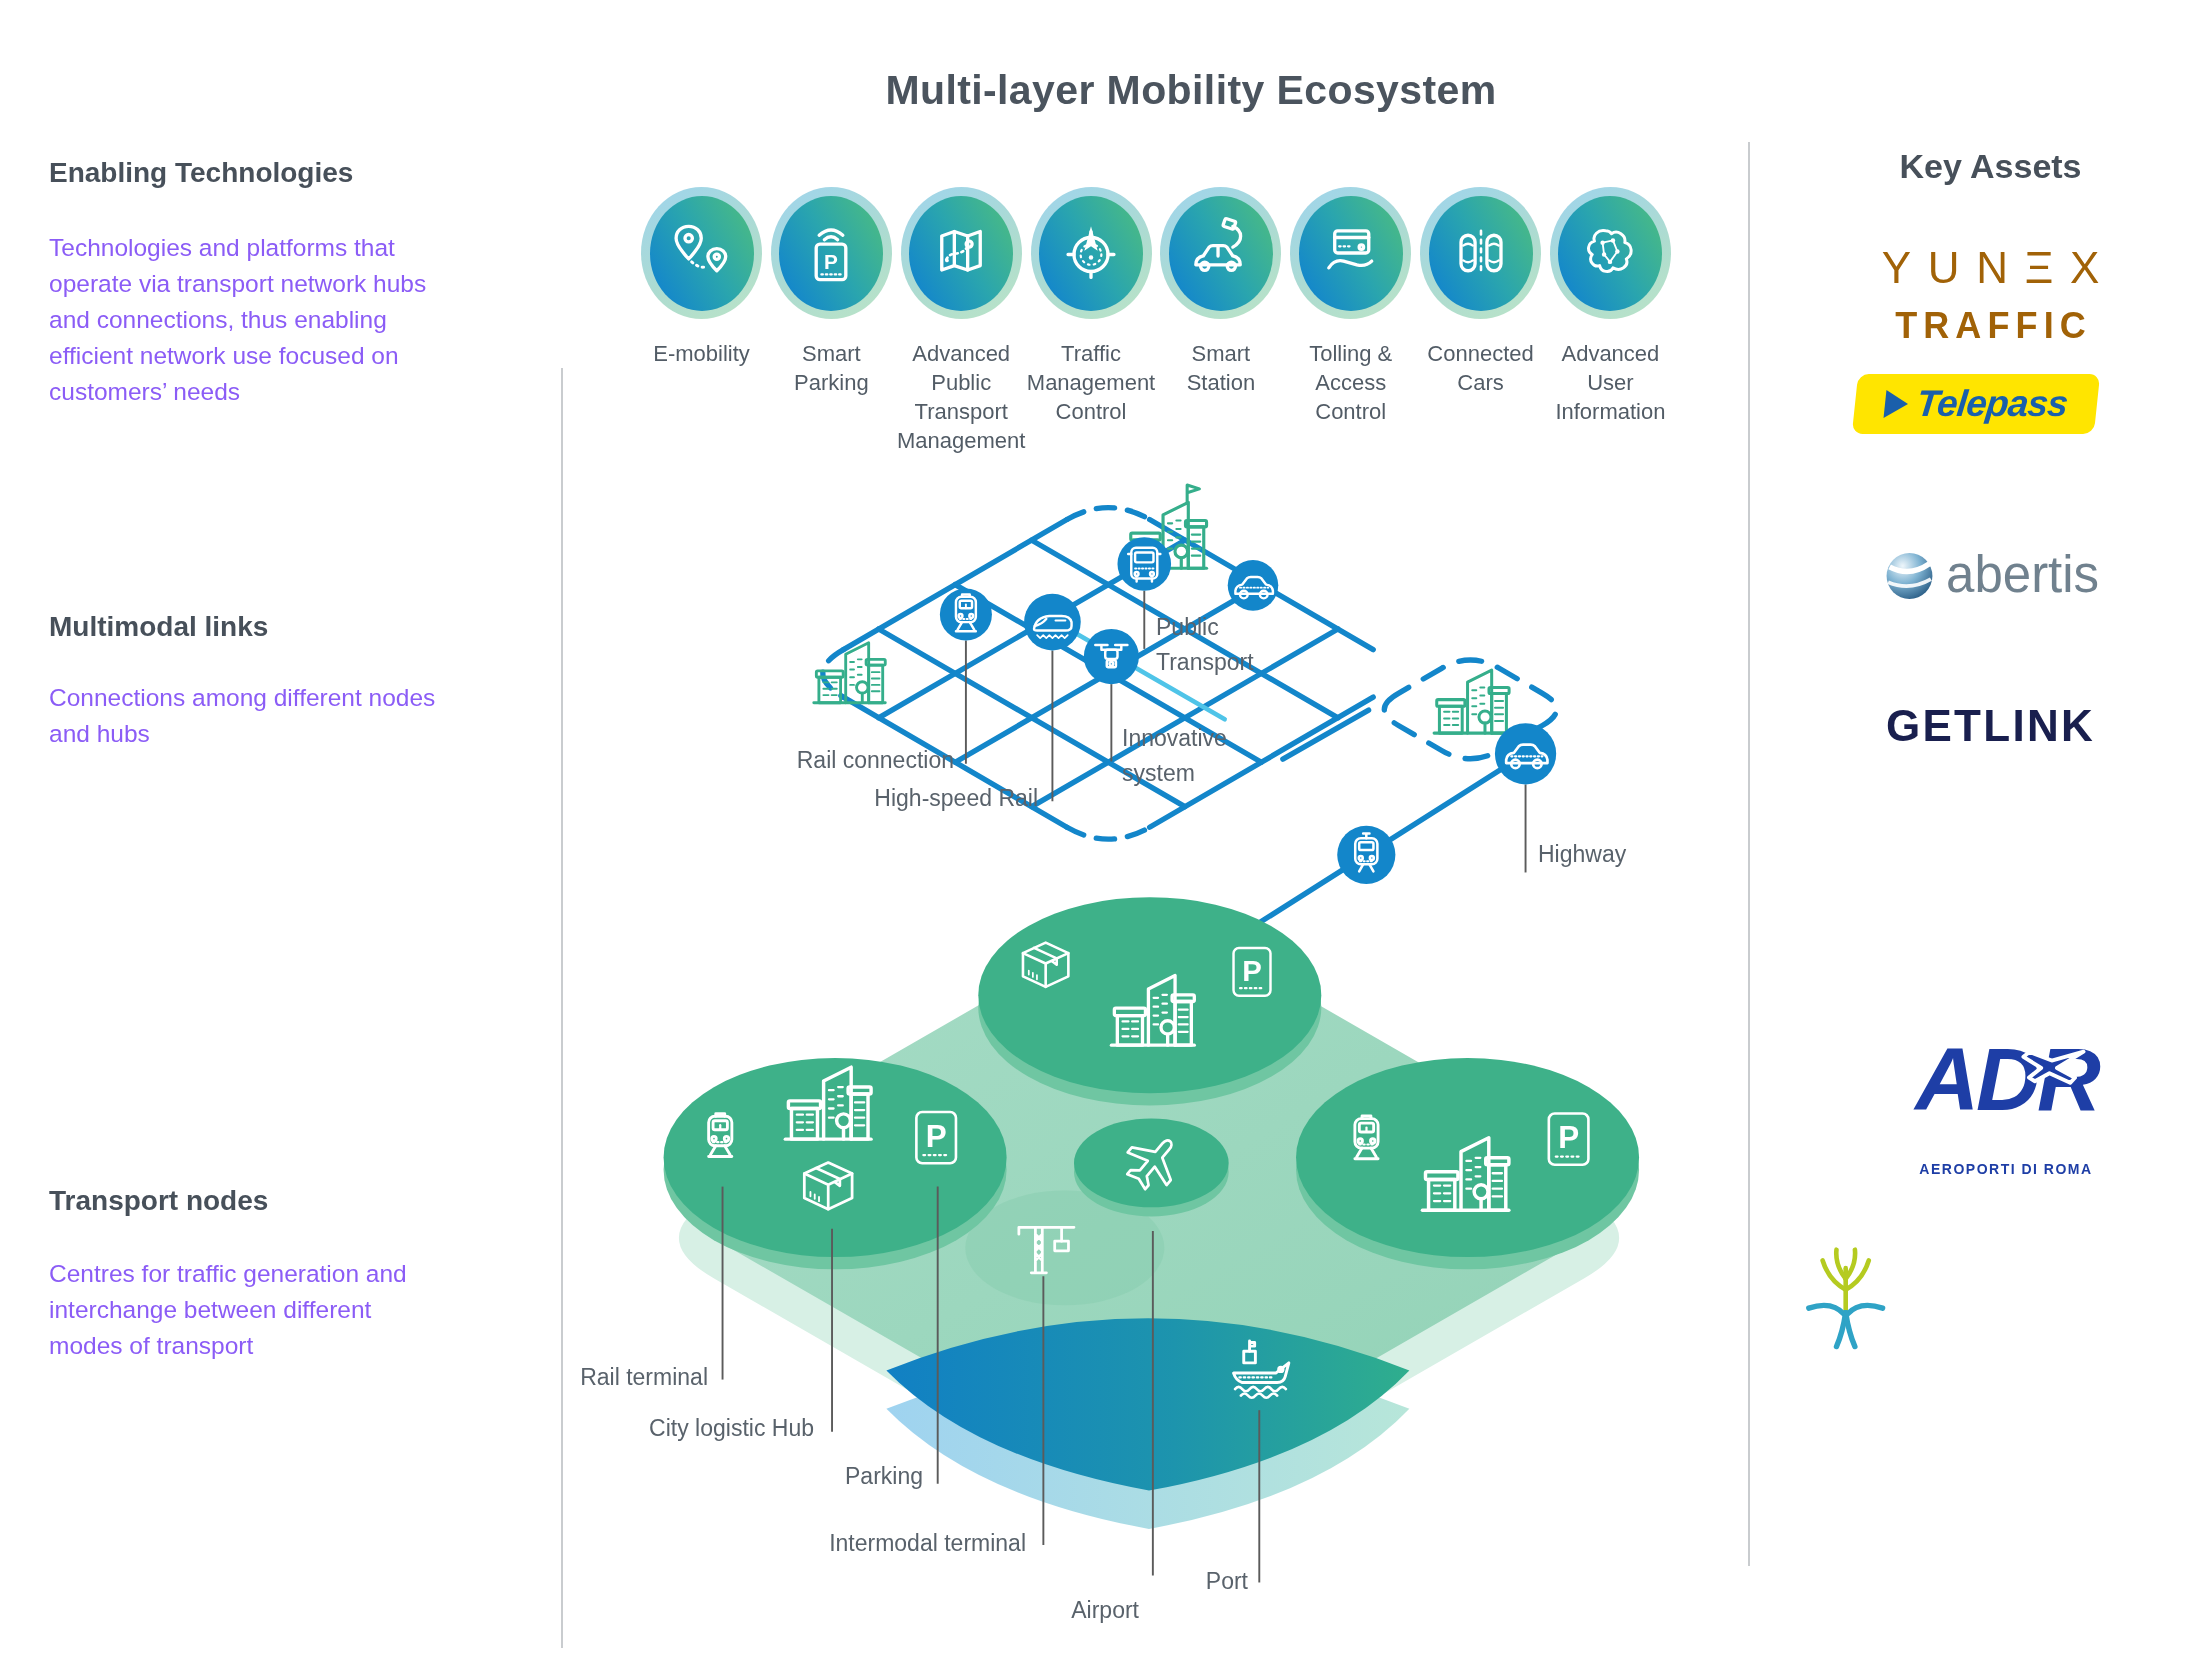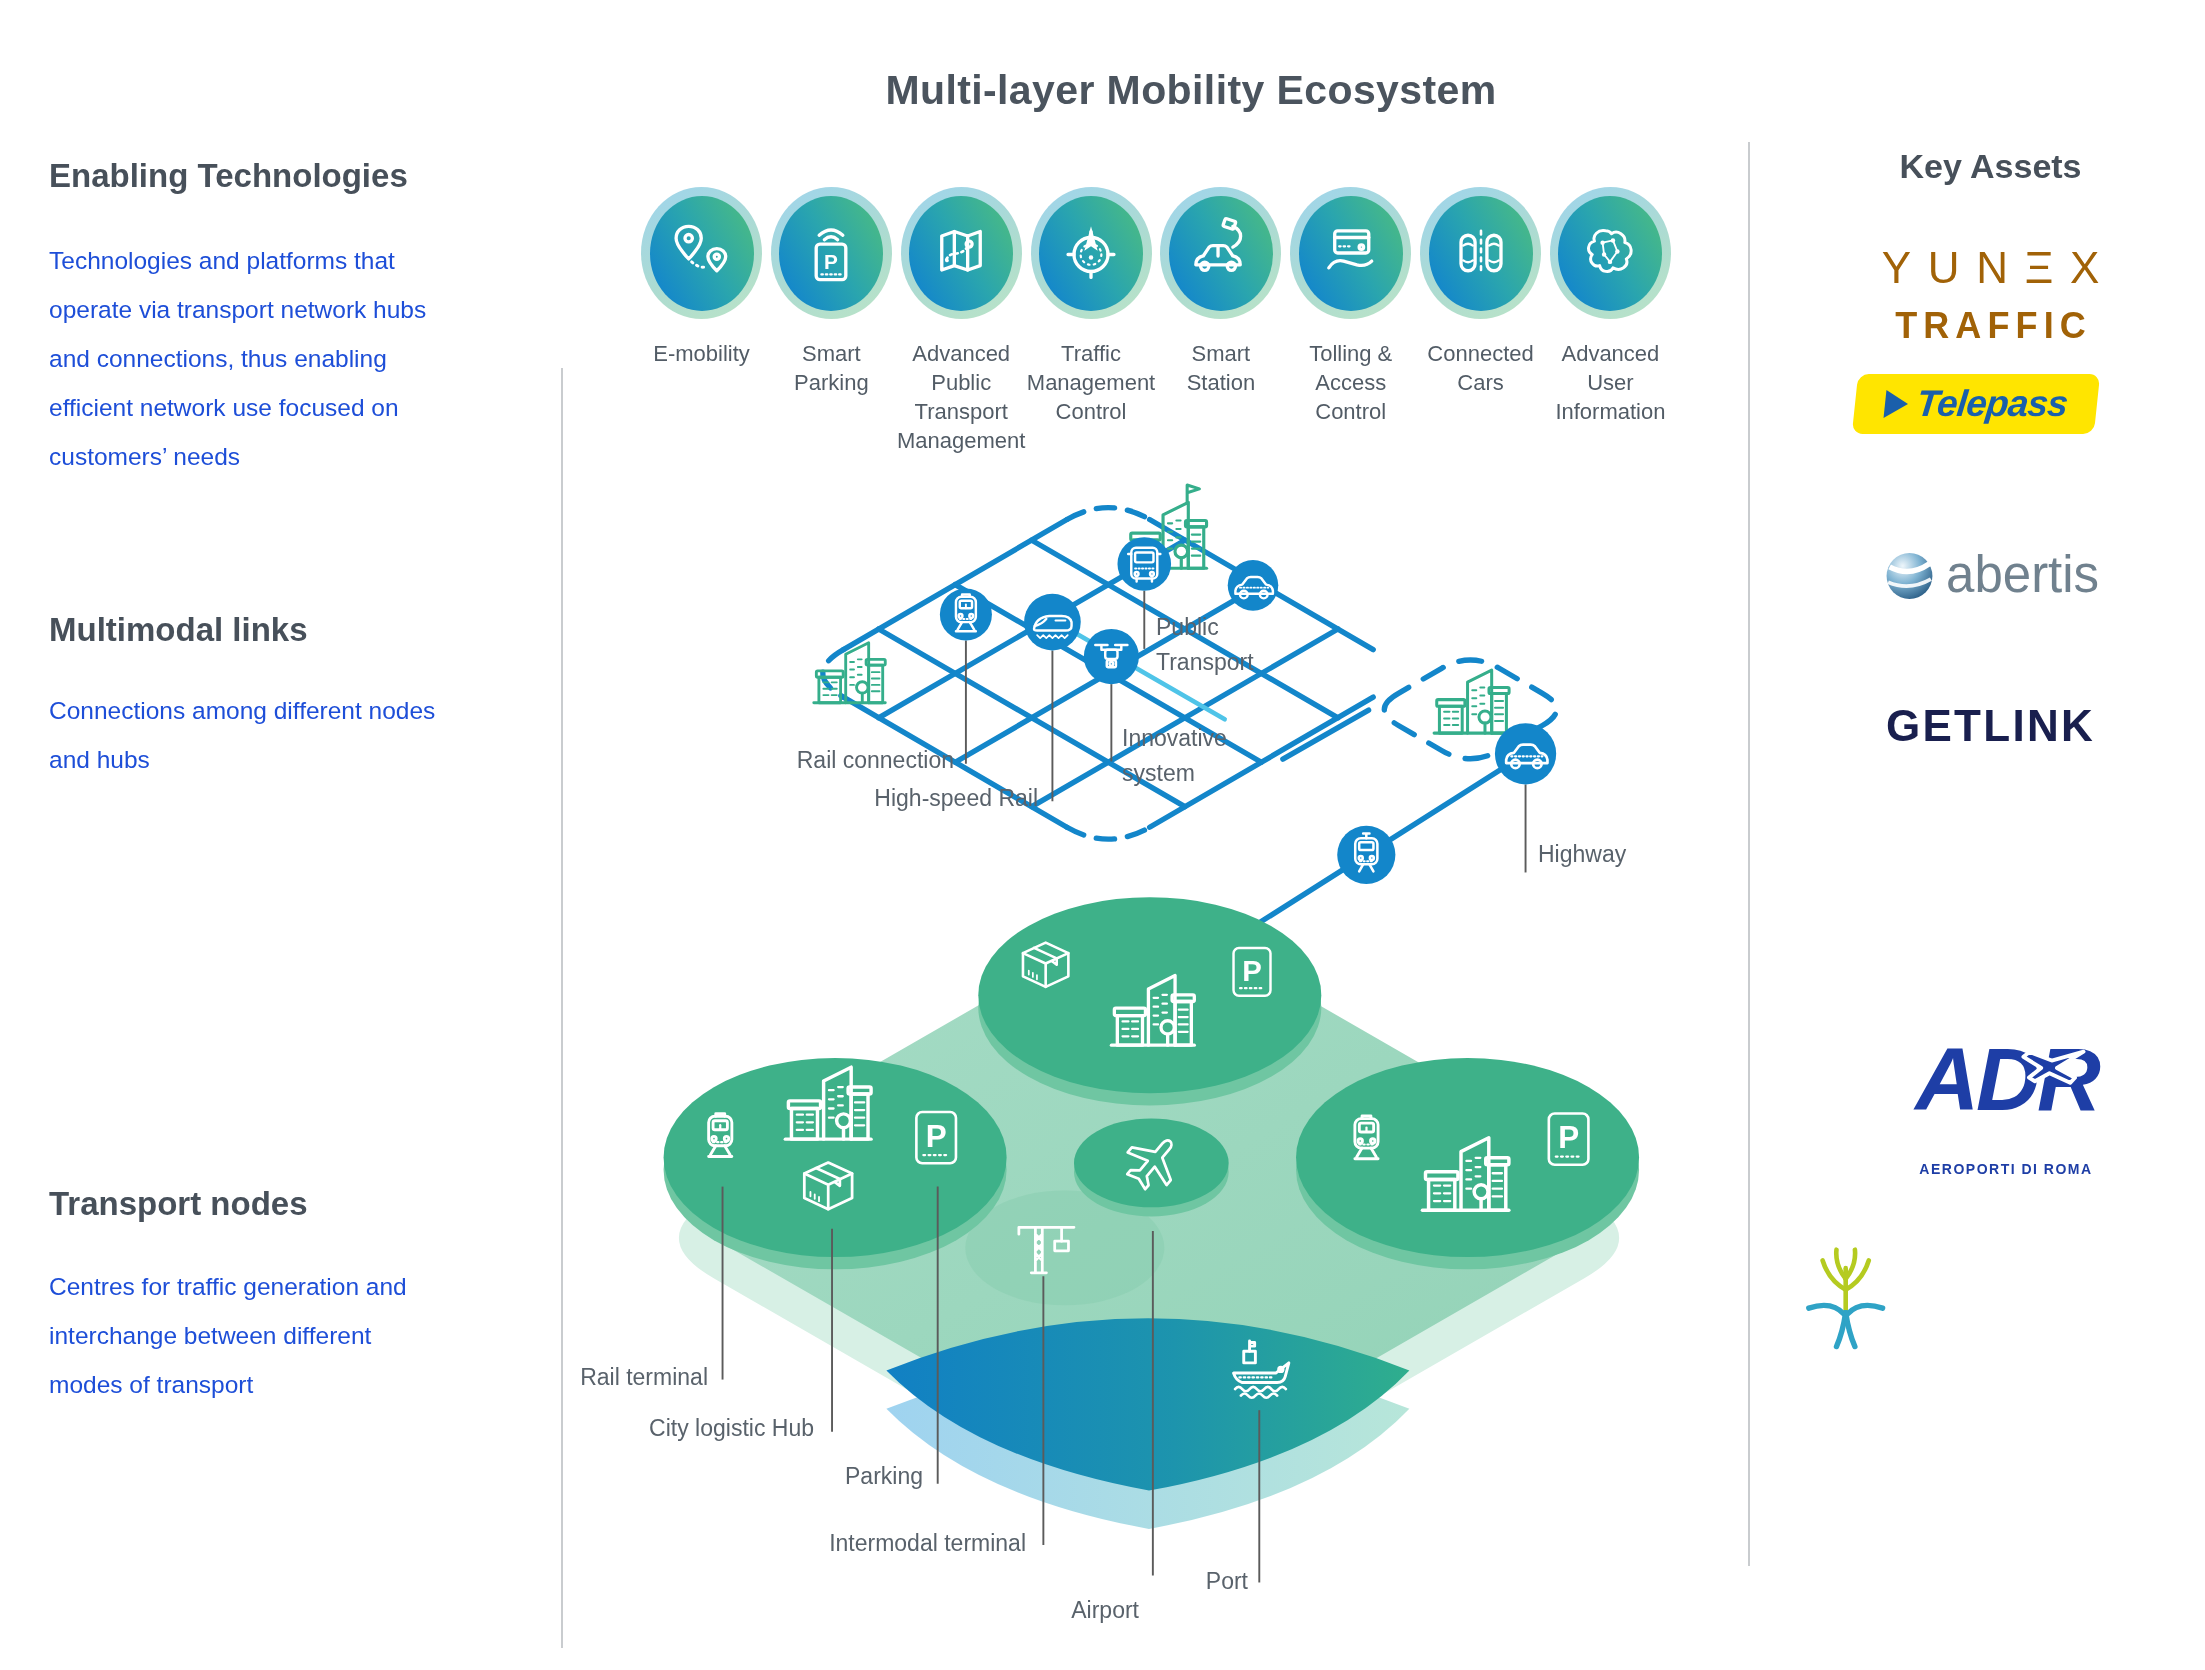--- a/index.html
+++ b/index.html
@@ -3,22 +3,22 @@
 <meta charset="utf-8">
 <style>
   html,body{margin:0;padding:0;background:#ffffff;width:2205px;height:1671px;overflow:hidden;
     font-family:"Liberation Sans","DejaVu Sans",sans-serif;}
   .page{position:relative;width:2205px;height:1671px;background:#fff;}
   .abs{position:absolute;}
   .title{left:636px;top:40px;width:1110px;text-align:center;font-size:41px;font-weight:700;color:#4b545e;letter-spacing:0.4px;}
   .sep{width:1.5px;background:#c9cccf;}
   .sep-left{left:561px;top:368px;height:1280px;}
   .sep-right{left:1748px;top:142px;height:1424px;}
-  .sec-h{font-size:33px;font-weight:700;color:#47505a;}
-  .sec-p{font-size:24.5px;line-height:49px;color:#1d4ed8;margin-top:6px;}
+  .sec-h{font-size:28px;font-weight:700;color:#47505a;}
+  .sec-p{font-size:24.5px;line-height:36px;color:#8b5cf6;}
   
   .tech-row{left:637px;top:187px;width:1038px;display:flex;justify-content:space-between;}
   .tech-item{width:129px;display:flex;flex-direction:column;align-items:center;}
   .ring{width:121px;height:132px;border-radius:50%;background:linear-gradient(150deg,#a2d6e6 15%,#aedccf 60%,#b9e3c8 95%);display:flex;align-items:center;justify-content:center;}
   .core{width:104px;height:115px;border-radius:50%;background:linear-gradient(60deg,#1487cb 12%,#2aa5ae 52%,#49ba85 92%);display:flex;align-items:center;justify-content:center;}
   .core svg{width:74px;height:74px;}
   .tech-label{margin-top:20px;font-size:22px;line-height:29px;color:#525c66;text-align:center;white-space:pre-line;}
   
   .dlabel{position:absolute;font-size:23px;line-height:35px;color:#59626b;white-space:pre-line;}
   .dl-r{width:245px;text-align:right;}

